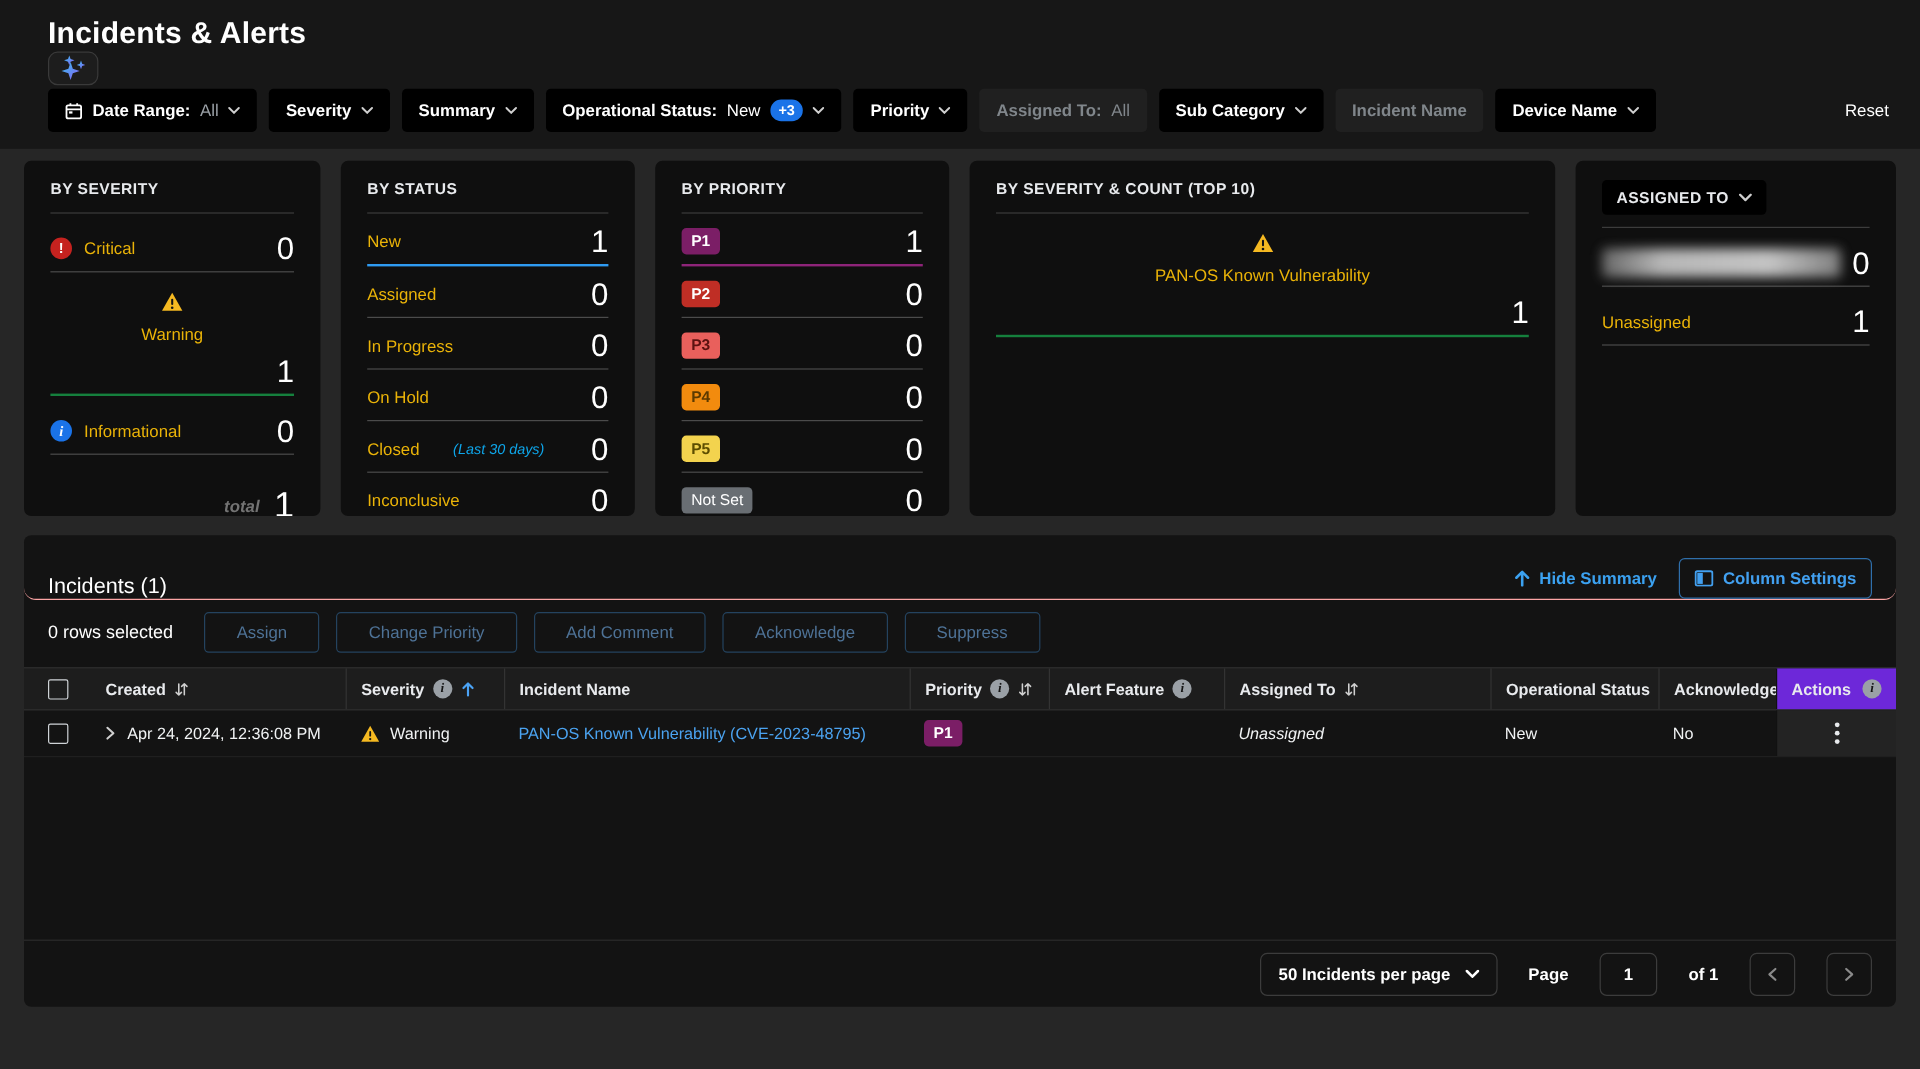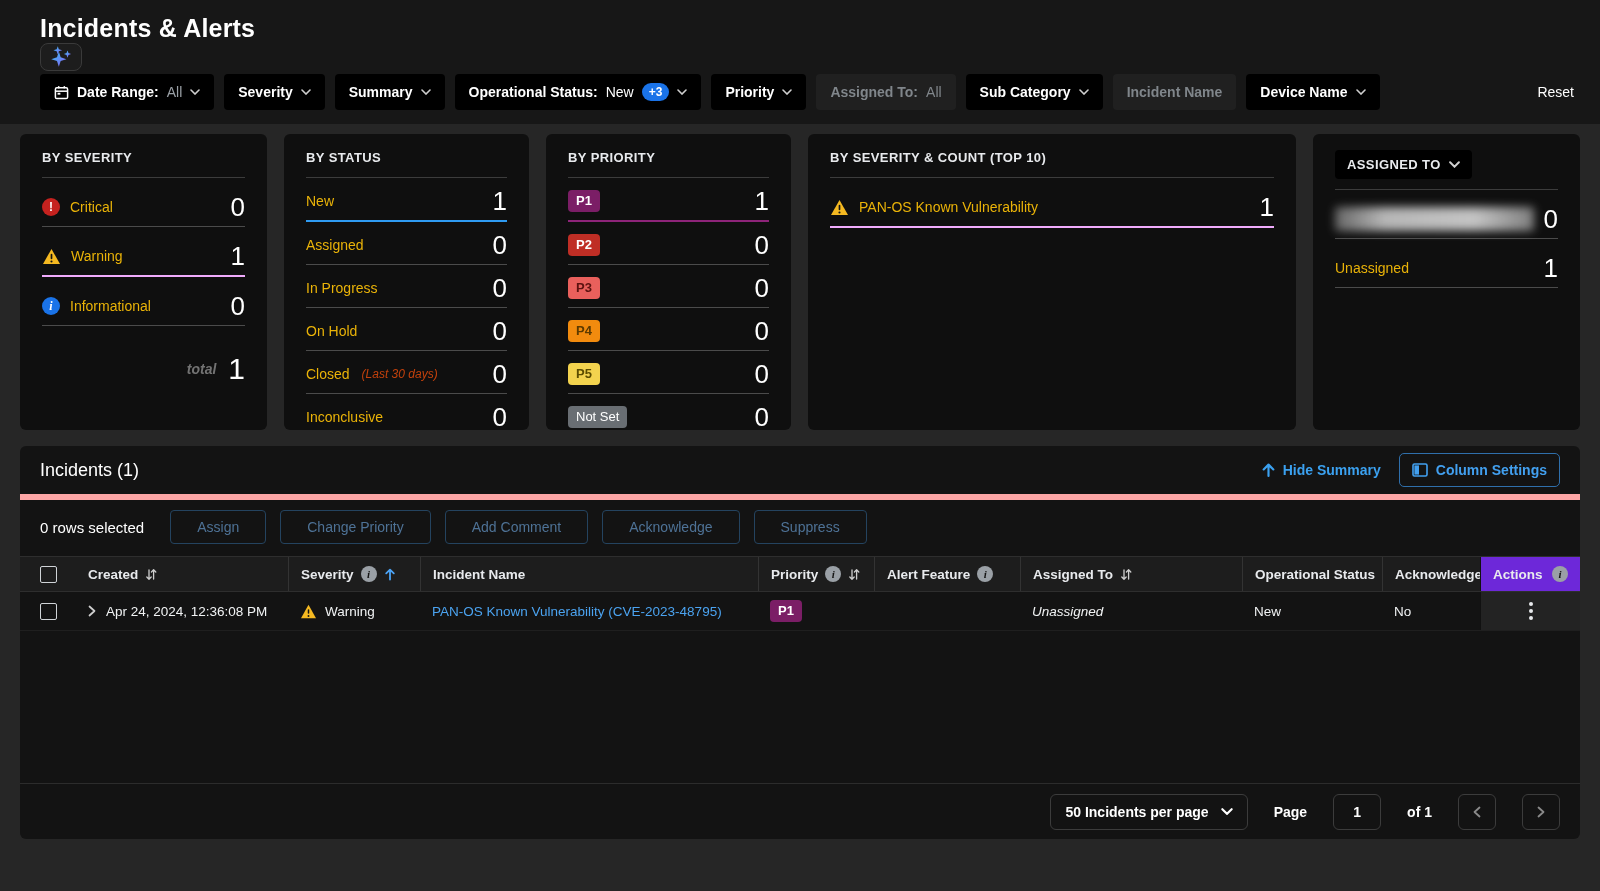--- a/index.html
+++ b/index.html
@@ -35,23 +35,23 @@
   .card { background:#0f0f0f; border-radius:6px; height:296px; padding:16px 22px; overflow:hidden; }
   .card-severity { width:247px; } .card-status { width:245px; } .card-priority { width:245px; }
   .card-sevcount { width:488px; } .card-assigned { flex:1; }
   .card-title { font-size:13px; font-weight:700; letter-spacing:.4px; color:#e8eaed; padding-bottom:12px; border-bottom:1px solid #3c3c3c; }
   .card-title-btn { display:inline-flex; align-items:center; gap:8px; background:#000; border:none; border-radius:4px; color:#e8eaed; font-size:13px; font-weight:700; letter-spacing:.4px; padding:7px 12px; cursor:pointer; }
   .card-title-wrap { padding-bottom:10px; border-bottom:1px solid #3c3c3c; }
 
   .srow { display:flex; align-items:center; gap:10px; padding:10px 0 6px 0; border-bottom:1px solid #4b4b4b; cursor:pointer; }
   .srow.pad { padding-top:16px; }
   .srow .rlabel { font-size:14px; color:#eab308; }
-  .srow .rsuffix { font-size:12px; font-style:italic; color:#c2410c; margin-left:2px; }
+  .srow .rsuffix { font-size:12px; font-style:italic; color:#0ea5e9; margin-left:18px; }
   .srow .rcount { margin-left:auto; font-size:26px; font-weight:300; color:#fff; line-height:1; }
-  .srow.hl-warning { border-bottom:2px solid #f0abfc; }
+  .srow.hl-warning { border-bottom:2px solid #15803d;flex-direction:column; }
   .srow.hl-blue { border-bottom:2px solid #2f9bf2; }
   .srow.hl-purple { border-bottom:2px solid #8e2479; }
   .total-row { display:flex; justify-content:flex-end; align-items:center; gap:12px; padding-top:28px; }
   .total-label { font-size:14px; font-style:italic; font-weight:700; color:#737373; }
   .total-value { font-size:30px; font-weight:300; color:#fff; line-height:1; }
 
   .sev-icon { width:18px; height:18px; border-radius:50%; display:flex; align-items:center; justify-content:center; font-size:12px; font-weight:700; flex:none; }
   .sev-critical { background:#c5221f; color:#fff; }
   .sev-info { background:#1a73e8; color:#fff; font-style:italic; font-family:"Liberation Serif",serif; }
 
@@ -60,21 +60,21 @@
   .pb-p2 { background:#bf2e25; color:#fff; }
   .pb-p3 { background:#e9605c; color:#5c1210; }
   .pb-p4 { background:#f28b0e; color:#5c3a00; }
   .pb-p5 { background:#f3d34e; color:#5c4d00; }
   .pb-notset { background:#696e73; color:#fff; font-weight:400; }
 
   .redacted { height:24px; flex:1; max-width:200px; border-radius:3px; background:linear-gradient(90deg,#6f6f6f,#c9c9c9 25%,#d8d8d8 70%,#8a8a8a); filter:blur(5px); opacity:.9; }
 
   
   .panel { margin:16px 20px 0 20px; background:#131313; border-radius:6px; }
-  .panel-head { display:flex; align-items:center; justify-content:space-between; padding:0 20px; height:54px; border-bottom:6px solid #fca5a5; }
+  .panel-head { display:flex; align-items:flex-end; justify-content:space-between; padding:0 20px; height:54px; border-bottom:1px solid #fca5a5;border-radius:10px; }
   .panel-title { font-size:18px; font-weight:400; color:#fff; }
   .panel-head-right { display:flex; align-items:center; gap:18px; }
   .hide-summary { display:flex; align-items:center; gap:8px; color:#3ba1f0; font-size:14px; font-weight:700; cursor:pointer; background:none; border:none; }
   .col-settings { display:flex; align-items:center; gap:8px; color:#42a0f0; font-size:14px; font-weight:700; background:none; border:1px solid #2f6fab; border-radius:5px; padding:8px 12px; cursor:pointer; }
 
   .bulk-bar { display:flex; align-items:center; gap:14px; padding:10px 20px 12px 20px; }
   .rows-selected { font-size:15px; color:#fff; margin-right:12px; }
   .bulk-btn { background:transparent; border:1px solid #24435f; border-radius:4px; color:#4e7296; font-size:14px; padding:8px 26px; cursor:default; white-space:nowrap; }
 
   .grid { display:grid; grid-template-columns:56px 212px 132px 338px 116px 146px 222px 140px 98px 1fr; }

